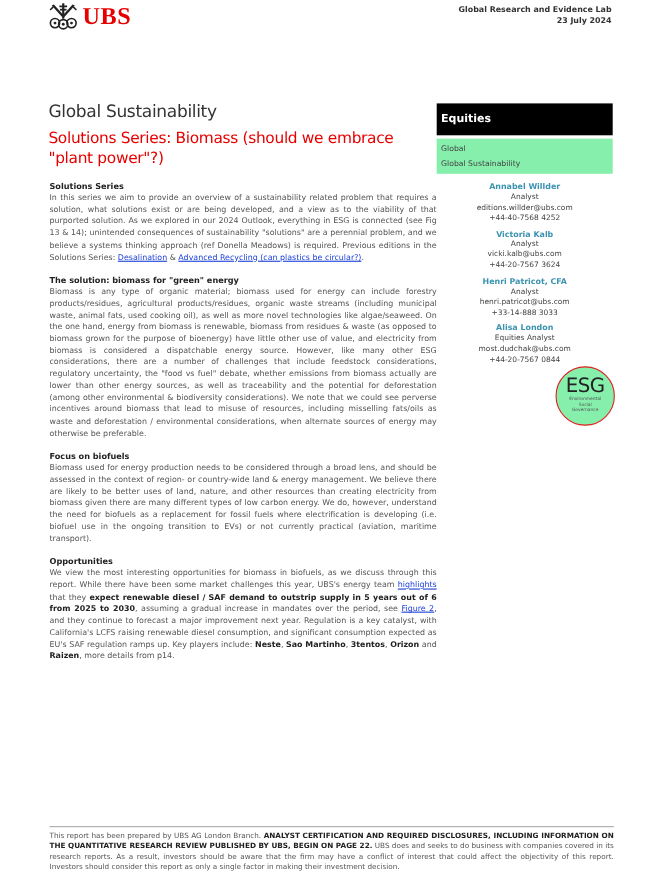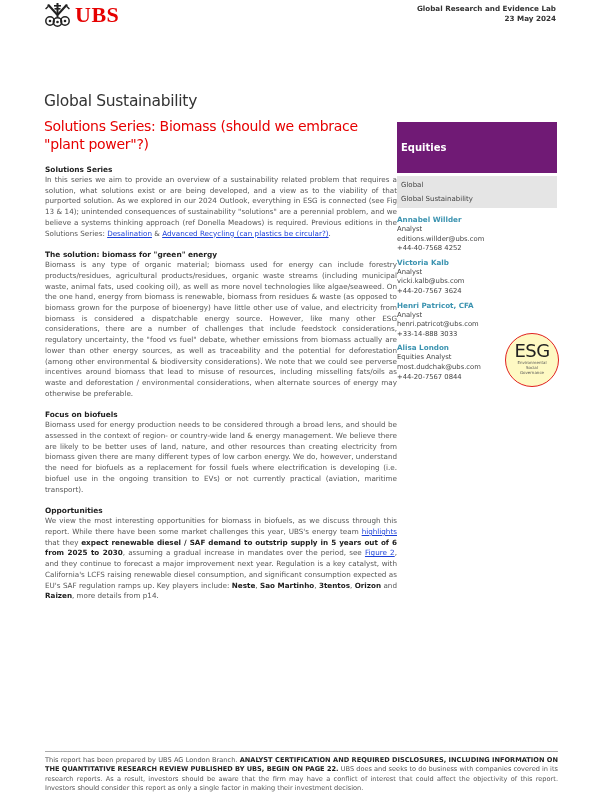--- a/index.html
+++ b/index.html
@@ -15,29 +15,29 @@
                font-family: "DejaVu Sans", sans-serif; font-weight: normal; letter-spacing: -0.3px; }
   .doc-subtitle { position: absolute; left: 44px; top: 117px; width: 330px; font-size: 14px;
                   color: #e60000; line-height: 18px; letter-spacing: -0.3px; }
   .main { position: absolute; left: 45px; top: 164px; width: 352px; font-size: 7.2px;
           line-height: 10.7px; color: #555; }
   .main h3 { margin: 0; font-size: 7.4px; font-weight: bold; color: #222; line-height: 11px; }
   .main p { margin: 0 0 10px 0; text-align: justify; }
   .main a { color: #1a3fd8; text-decoration: underline; }
   .main b { color: #222; }
   .sidebar { position: absolute; left: 397px; top: 94px; width: 160px; }
-  .equities { background: #701a75; color: #fff; font-weight: bold; font-size: 10px;
-              padding: 19px 4px; height: 13px; line-height: 13px; margin-top: 28px; }
-  .tags { background: #e5e5e5; margin-top: 3px; padding: 2px 4px 2px 4px; font-size: 7px;
+  .equities { background: #000000; color: #fff; font-weight: bold; font-size: 10px;
+              padding: 8px 4px; height: 13px; line-height: 13px; }
+  .tags { background: #86efac; margin-top: 3px; padding: 2px 4px 2px 4px; font-size: 7px;
           color: #444; line-height: 14px; }
-  .analysts { margin-top: 7px; text-align: left; font-size: 6.8px; line-height: 9.6px; color: #444; }
+  .analysts { margin-top: 7px; text-align: center; font-size: 6.8px; line-height: 9.6px; color: #444; }
   .analyst { margin-bottom: 4px; }
   .analyst .name { color: #3b93b0; font-weight: bold; font-size: 7.2px; line-height: 10px; }
   .esg { position: absolute; left: 505px; top: 333px; width: 54px; height: 54px; border-radius: 50%;
-         border: 1.5px solid #e02020; text-align: center; box-sizing: border-box; background: #fef9c3; }
+         border: 1.5px solid #e02020; text-align: center; box-sizing: border-box; background: #86efac; }
   .esg .big { font-size: 18px; color: #222; line-height: 20px; margin-top: 7px; letter-spacing: -0.5px; }
   .esg .small { font-size: 4px; color: #555; line-height: 4.8px; }
   .footer-rule { position: absolute; left: 45px; top: 751px; width: 513px; height: 1px; background: #aaa; }
   .footer { position: absolute; left: 45px; top: 756px; width: 513px; font-size: 6.6px;
             line-height: 9.4px; color: #555; text-align: justify; }
   .footer b { color: #222; }
 </style>
 </head>
 <body>
 
@@ -57,21 +57,21 @@
       <circle cx="6" cy="19" r="1.3"></circle>
       <circle cx="13.5" cy="20" r="1.3"></circle>
       <circle cx="21" cy="19" r="1.3"></circle>
     </g>
   </svg>
   <span class="wordmark">UBS</span>
 </div>
 
 <div class="header-right">
   <div>Global Research and Evidence Lab</div>
-  <div>23 May 2024</div>
+  <div>23 July 2024</div>
 </div>
 
 <div class="doc-title">Global Sustainability</div>
 <div class="doc-subtitle">Solutions Series: Biomass (should we embrace "plant power"?)</div>
 
 <div class="main">
   <section>
     <h3>Solutions Series</h3>
     <p><span>In this series we aim to provide an overview of a sustainability related problem that requires a solution, what solutions exist or are being developed, and a view as to the viability of that purported solution. As we explored in our 2024 Outlook, everything in ESG is connected (see Fig 13 &amp; 14); unintended consequences of sustainability "solutions" are a perennial problem, and we believe a systems thinking approach (ref Donella Meadows) is required. Previous editions in the Solutions Series: </span><a>Desalination</a><span> &amp; </span><a>Advanced Recycling (can plastics be circular?)</a><span>.</span></p>
   </section>

